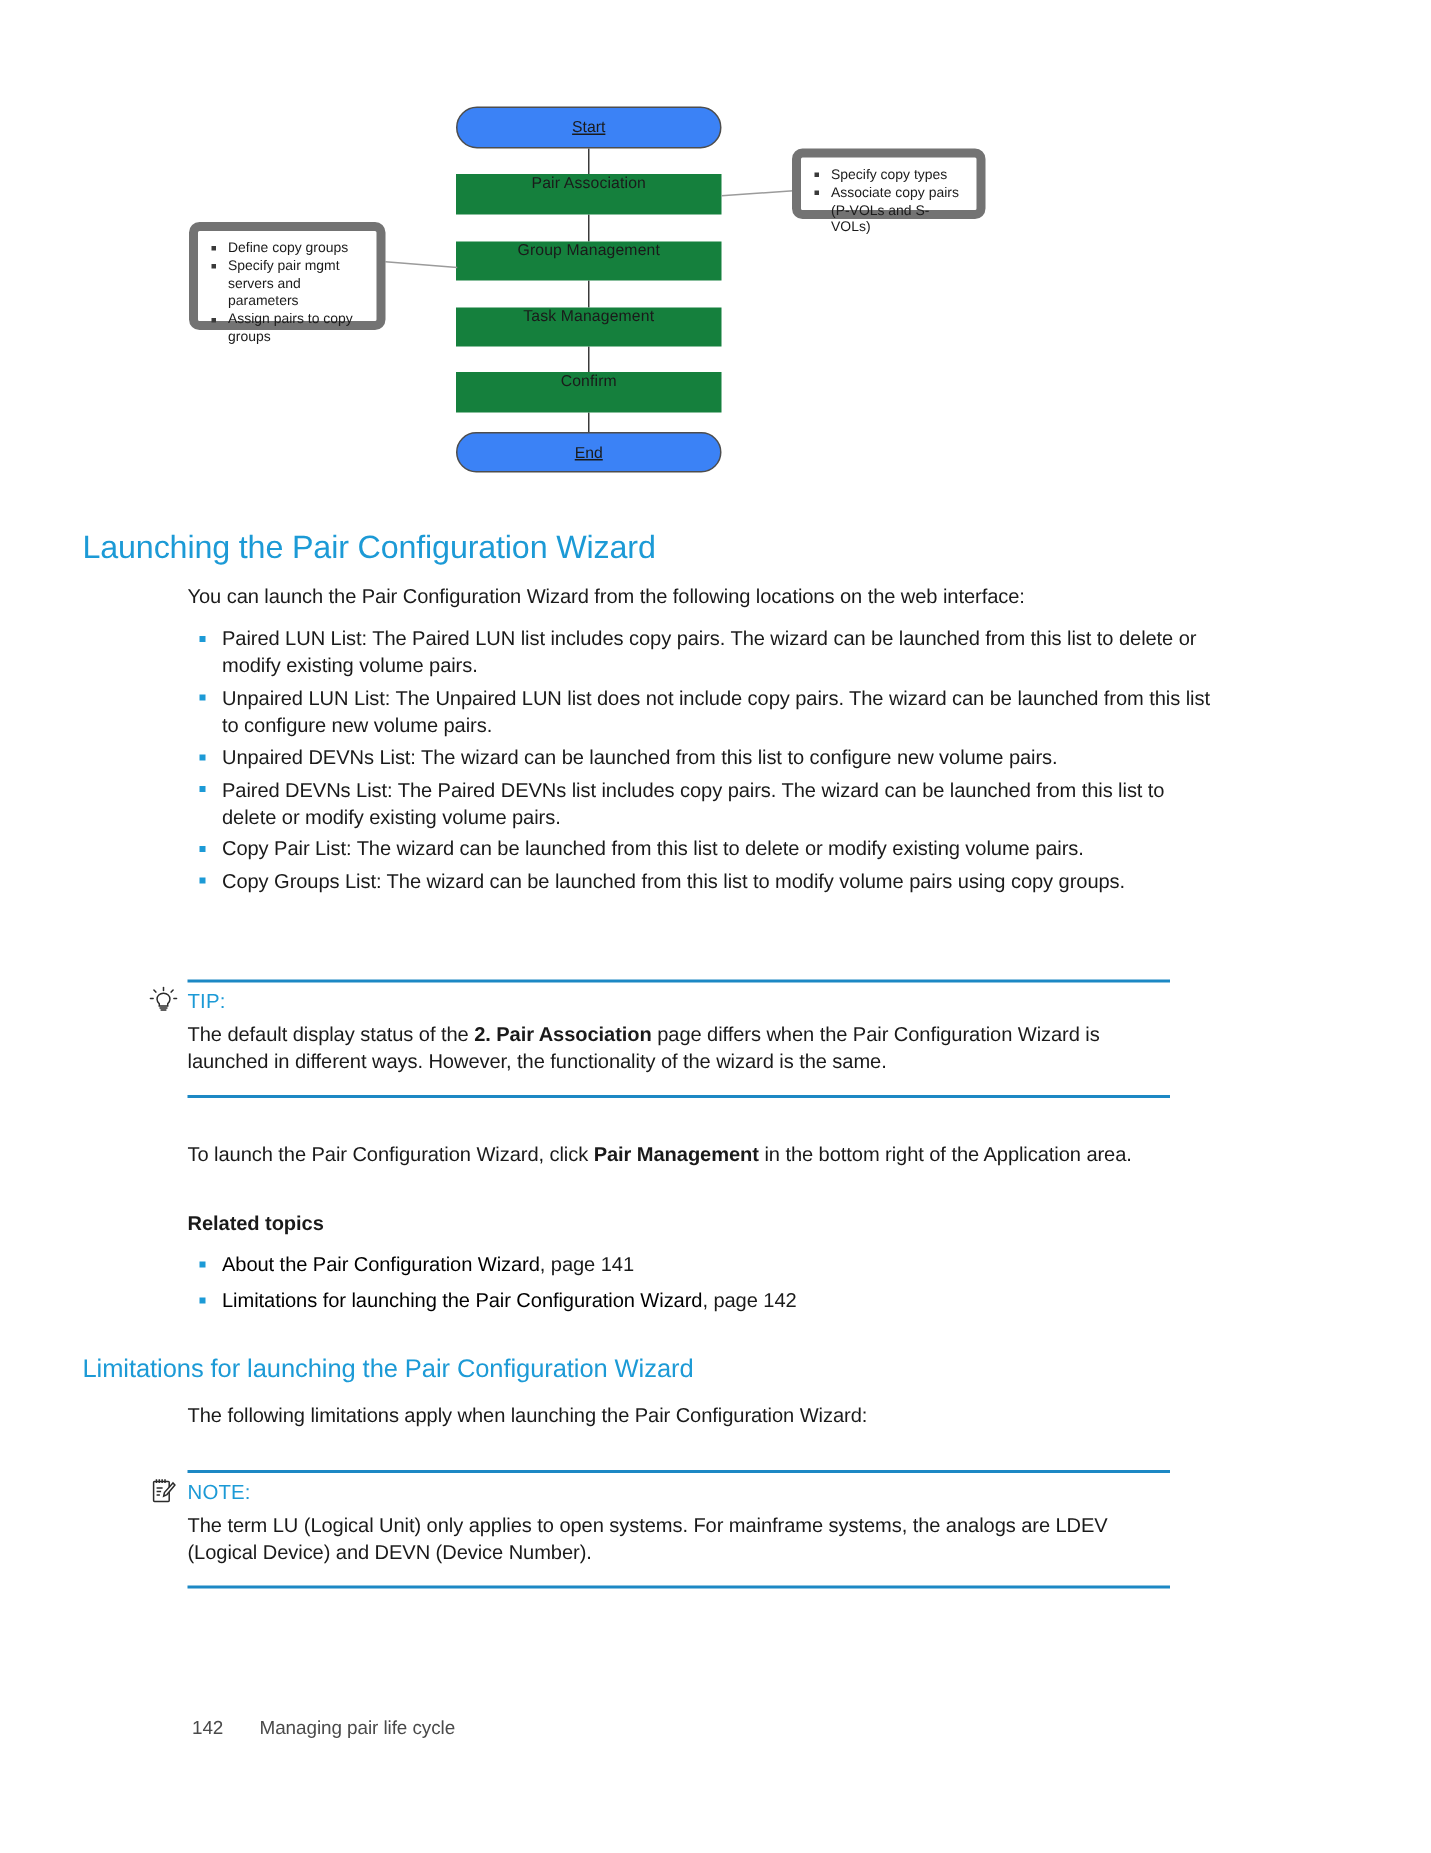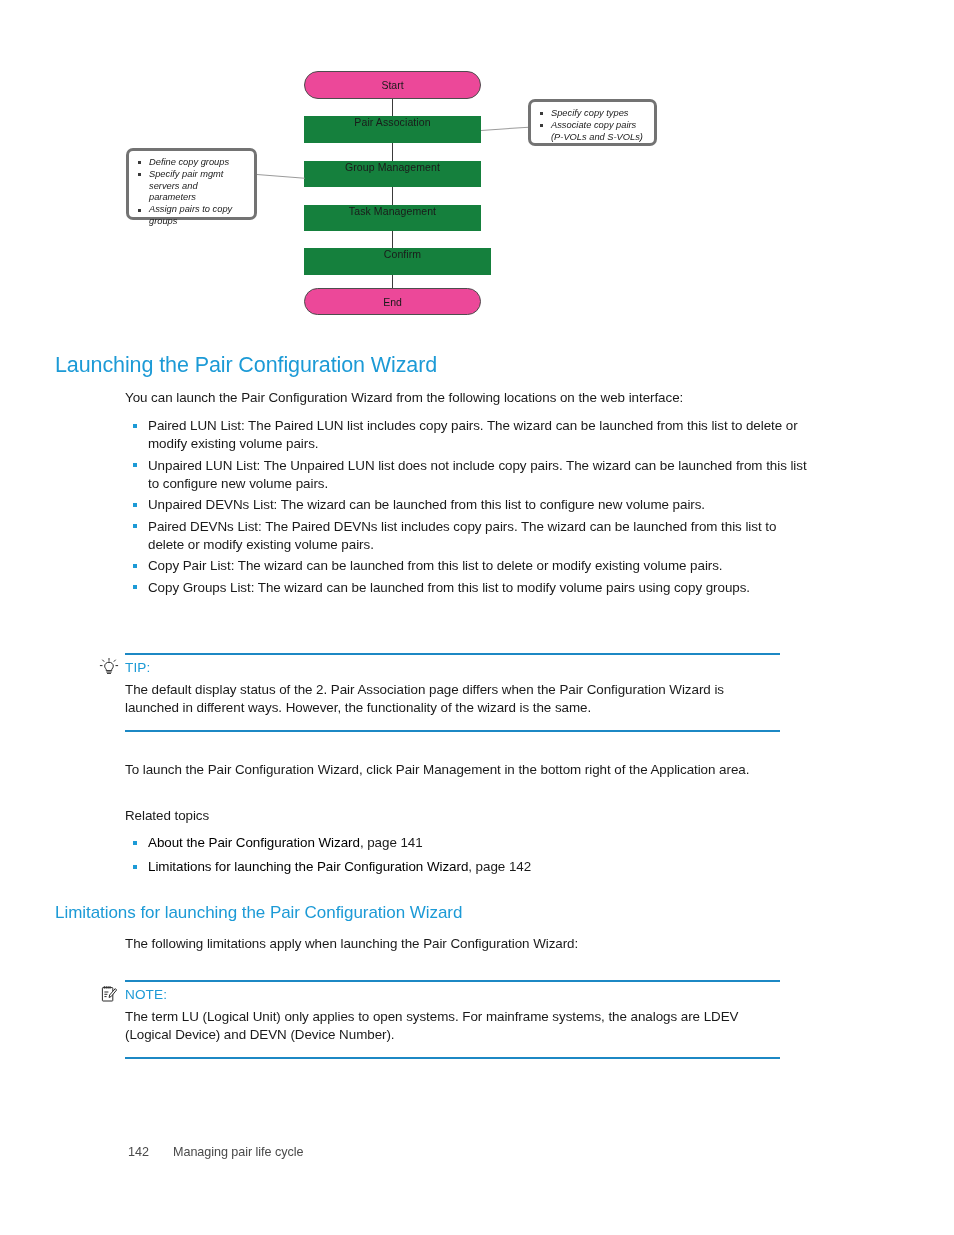--- a/index.html
+++ b/index.html
@@ -31,43 +31,43 @@
     color: #1a1a1a;
     font-size: 10.5px;
     font-family: "Liberation Sans", sans-serif;
     display: flex;
     align-items: flex-start;
     justify-content: center;
     letter-spacing: .1px;
   }
   .fc-term {
     position: absolute;
-    background: #ec4899;
+    background: #3b82f6;
     border: 1.3px solid #4d4d4d;
     border-radius: 17px;
     color: #1a1a1a;
     font-size: 10.5px;
     display: flex;
     align-items: center;
     justify-content: center;
     box-sizing: border-box;
+    text-decoration: underline;
   }
   .fc-conn {
     position: absolute;
     background: #3a3a3a;
     width: 1.1px;
   }
   .callout {
     position: absolute;
     background: #ffffff;
-    border: 3px solid #737373;
+    border: 6px solid #737373;
     border-radius: 7px;
     box-sizing: border-box;
     padding: 6px 8px 6px 7px;
-    font-style: italic;
   }
   .callout ul {
     margin: 0;
     padding: 0;
     list-style: none;
   }
   .callout li {
     position: relative;
     padding-left: 13px;
     font-size: 9.3px;
@@ -145,21 +145,21 @@
     margin-bottom: 3.2px;
   }
   ul.blist > li .dot {
     position: absolute;
     left: 8px;
     top: 6.5px;
     width: 4.4px;
     height: 4.4px;
     background: #1c9ad6;
   }
-  .bold { font-weight: normal; }
+  .bold { font-weight: bold; }
   .link { color: #000000; }
 
   
   .admon {
     position: absolute;
     left: 125px;
     width: 655px;
   }
   .admon .rule {
     height: 1.6px;
@@ -228,21 +228,21 @@
   </div>
 
   <div class="fc-box" style="left:304px; top:161px; width:177px; height:26px;">
     <span>Group Management</span>
   </div>
 
   <div class="fc-box" style="left:304px; top:205px; width:177px; height:26px;">
     <span>Task Management</span>
   </div>
 
-  <div class="fc-box" style="left:304px; top:248px; width:177px; height:27px;padding-left:10px;">
+  <div class="fc-box" style="left:304px; top:248px; width:177px; height:27px;">
     <span>Confirm</span>
   </div>
 
   <div class="fc-term" style="left:304px; top:288px; width:177px; height:27px;justify-content:center;">
     <span>End</span>
   </div>
 
   <div class="lead-d" style="left:481px; top:130px; width:48px; transform: rotate(-4deg);"></div>
   <div class="lead-d" style="left:257px; top:174px; width:48px; transform: rotate(4.5deg);"></div>
 

